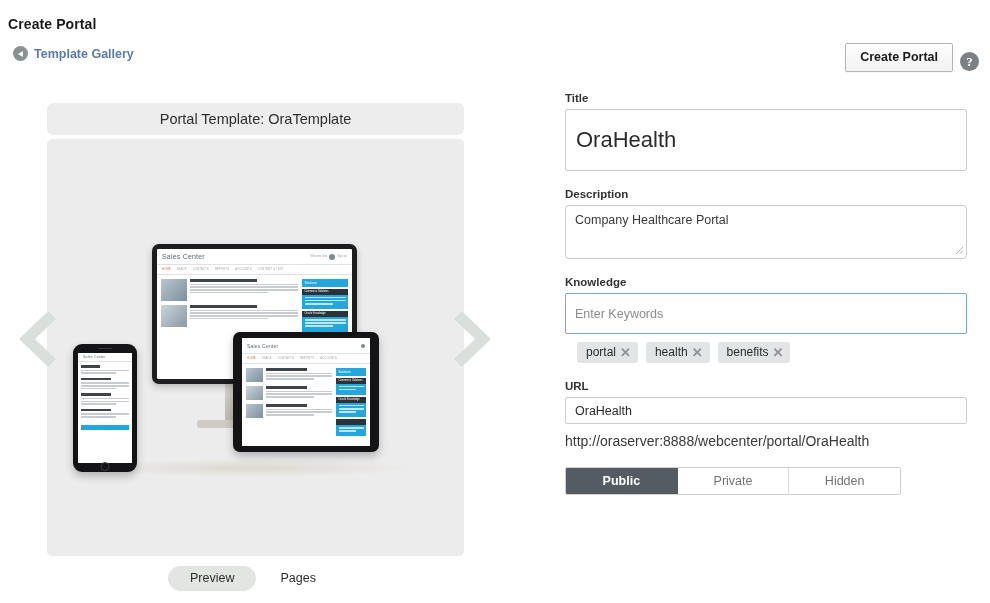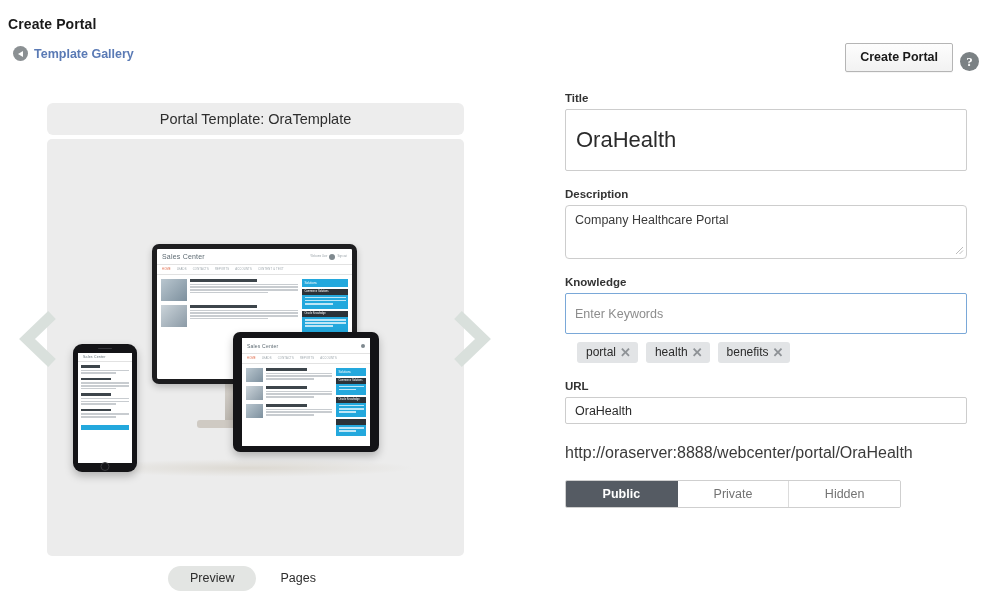--- a/index.html
+++ b/index.html
@@ -459,22 +459,22 @@
     border: 1px solid #cdcdcd;
     border-radius: 2px;
     background: #ffffff;
     font-family: "Liberation Sans", sans-serif;
     font-size: 12.5px;
     color: #2b2b2b;
     padding: 0 9px;
     outline: none;
   }
   #url-preview {
-    margin-top: 20px;
-    font-size: 16px;
+    margin-top: 9px;
+    font-size: 14px;
     color: #3a3a3a;
   }
 
   #visibility-toggle {
     margin-top: 18px;
     display: flex;
     width: 334px;
     height: 26px;
     border: 1px solid #cfcfcf;
     border-radius: 2px;

